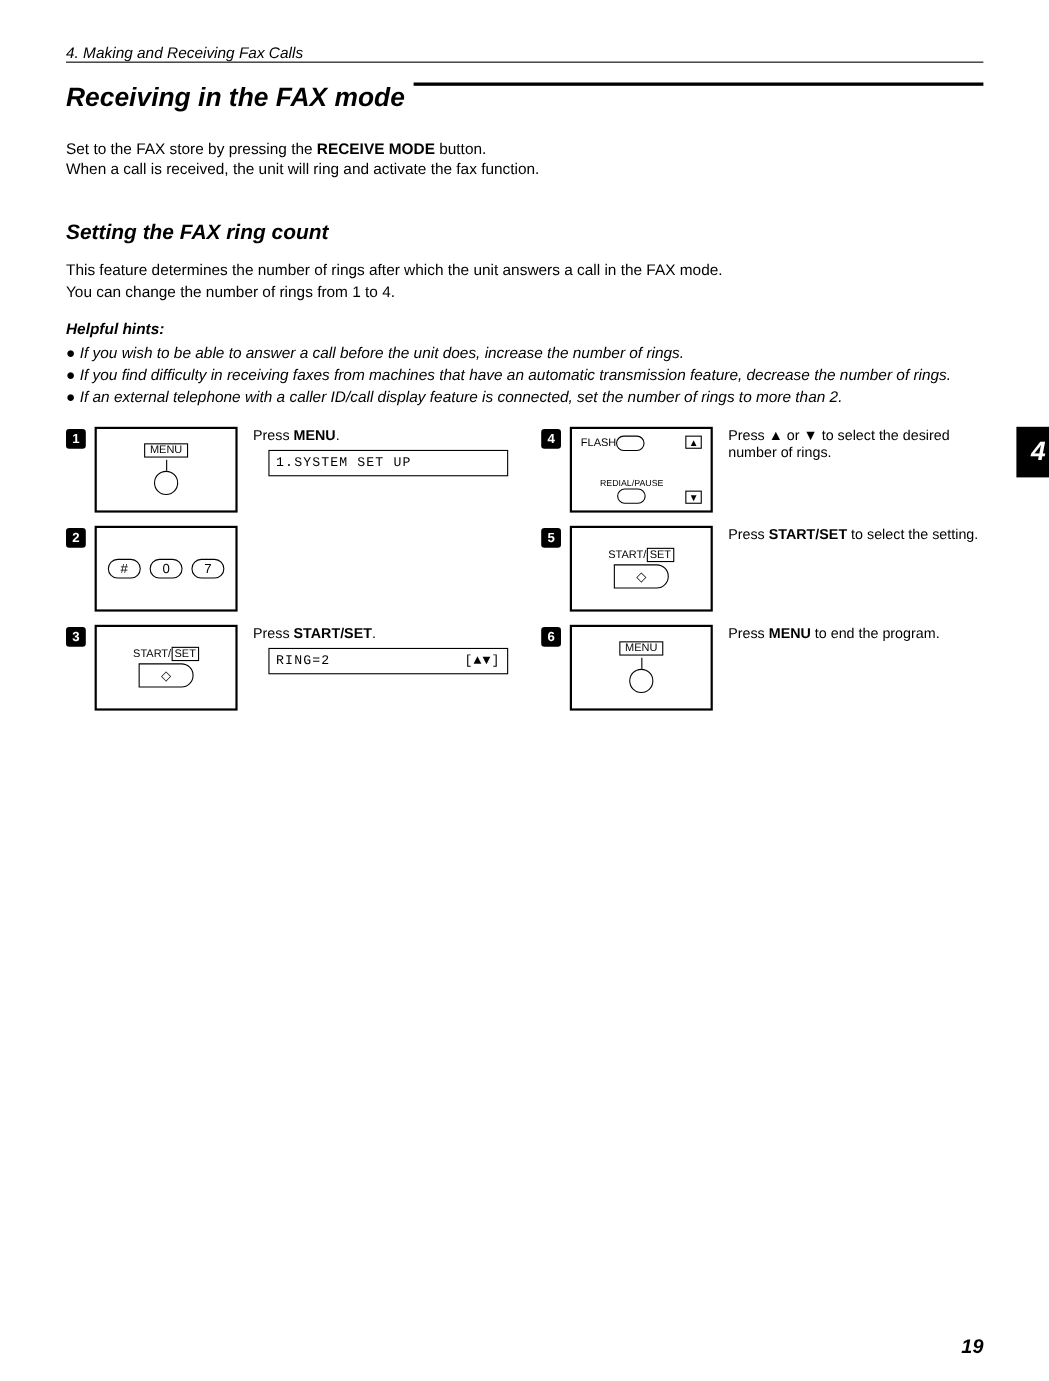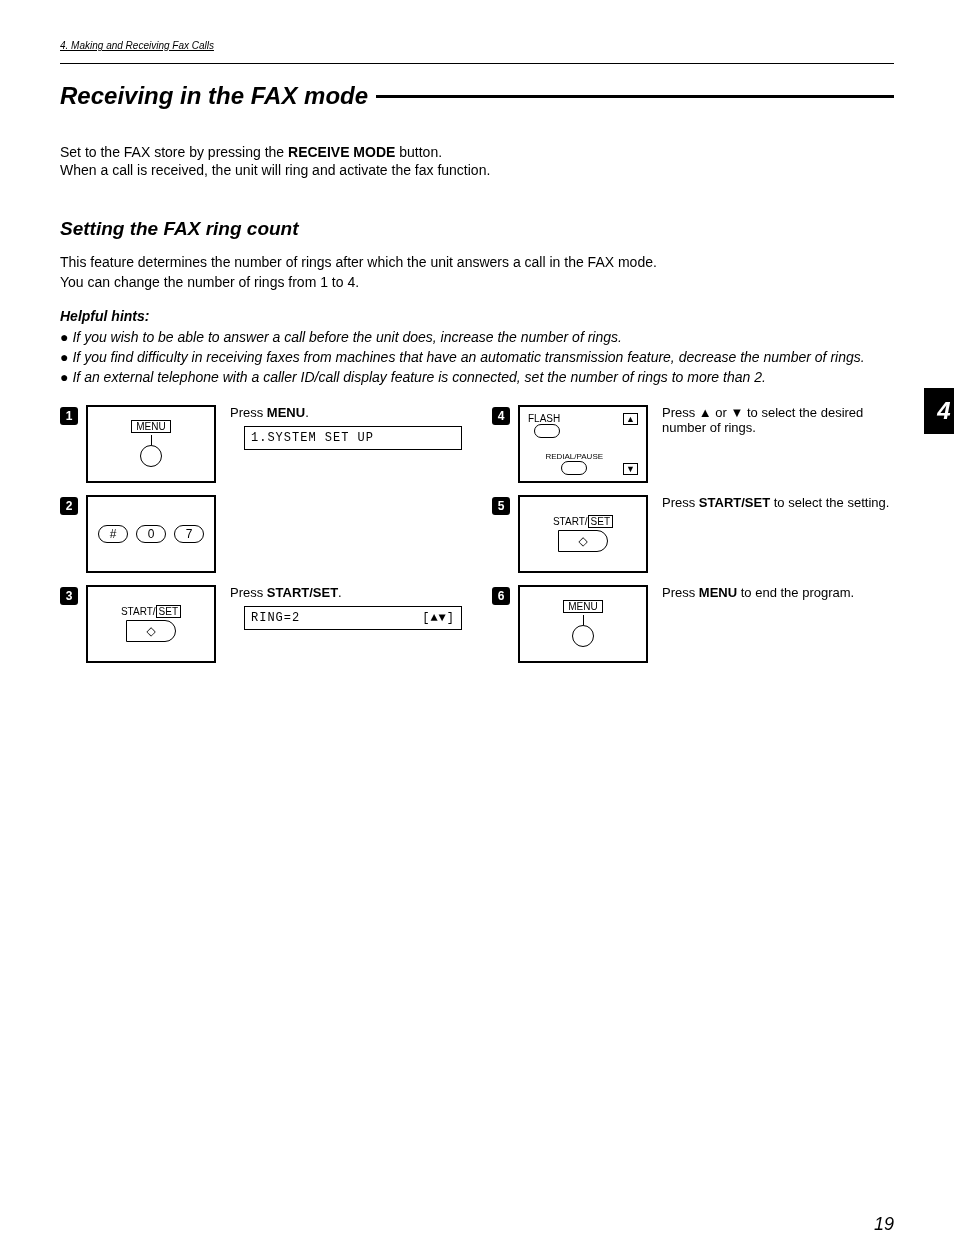--- a/index.html
+++ b/index.html
@@ -8,30 +8,28 @@
     margin: 0;
     padding: 40px 60px;
     width: 954px;
     height: 1255px;
     font-size: 14px;
     color: #000;
     position: relative;
   }
   .header-line {
     border-bottom: 1.5px solid #000;
-    padding-bottom: 12px;
+    padding-bottom: 0;
     margin-bottom: 18px;
     font-style: italic;
-    font-size: 10px;
-    text-decoration: underline;
+    font-size: 14px;
   }
   .main-title-row {
     display: flex;
-    align-items: center;
-    margin-bottom: 34px;
+    margin-bottom: 24px;
   }
   .main-title {
     font-style: italic;
     font-weight: bold;
     font-size: 24px;
     white-space: nowrap;
     padding-right: 8px;
   }
   .title-rule {
     flex: 1;
@@ -162,21 +160,21 @@
     background: #000; color: #fff;
     font-style: italic;
     font-size: 24px;
     font-weight: bold;
     display: flex; align-items: center; justify-content: center;
   }
   .page-num {
     position: absolute;
     bottom: 20px; right: 60px;
     font-style: italic;
-    font-weight: normal;
+    font-weight: bold;
     font-size: 18px;
   }
   .vline { width: 1px; height: 10px; background: #000; }
   .oval-small{ border:1.5px solid #000; border-radius:10px; width:26px; height:14px; display:flex; align-items:center; justify-content:center; font-size:9px;}
 </style>
 </head>
 <body>
 
 <div class="header-line">4.  Making and Receiving Fax Calls</div>
 
@@ -256,21 +254,21 @@
     </div>
 
   </div>
 
   <div class="steps-col">
 
     <div class="step-row">
       <div class="step-num">4</div>
       <div class="step-diagram" style="align-items:stretch; padding:6px 8px; justify-content:space-between;">
         <div style="display:flex; justify-content:space-between; align-items:flex-start;">
-          <div style="display:flex; flex-direction:column; align-items:flex-end;">
+          <div style="display:flex; flex-direction:row; align-items:center;">
             <div class="small-label">FLASH</div>
             <div class="oval-small"></div>
           </div>
           <div class="inline-box" style="font-size:9px;">▲</div>
         </div>
         <div style="display:flex; justify-content:flex-end; align-items:flex-end; gap:20px;">
           <div style="display:flex; flex-direction:column; align-items:center;">
             <div class="small-label" style="font-size:8px;">REDIAL/PAUSE</div>
             <div class="oval-small"></div>
           </div>

